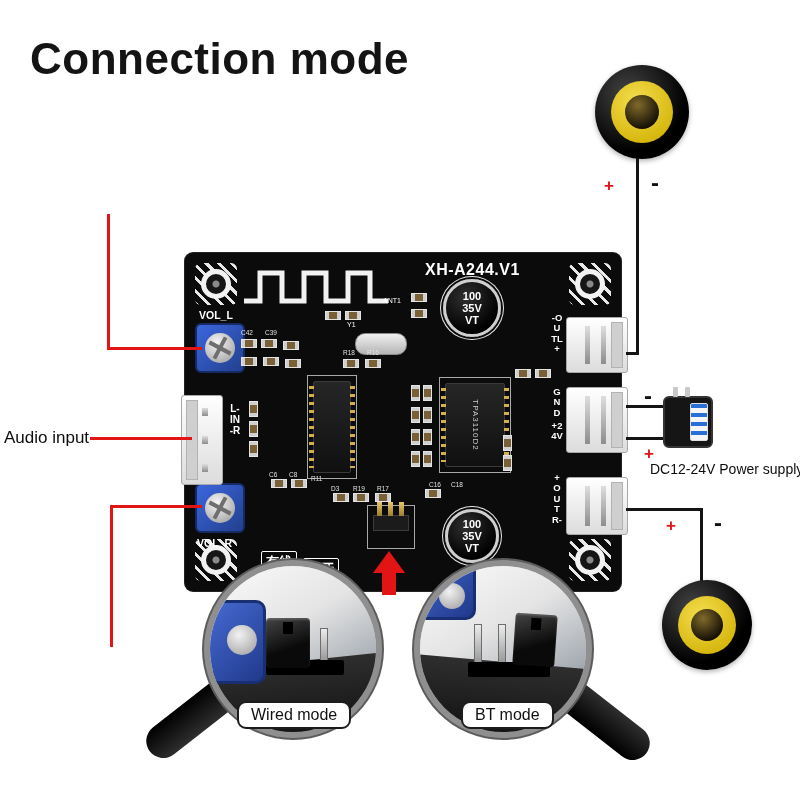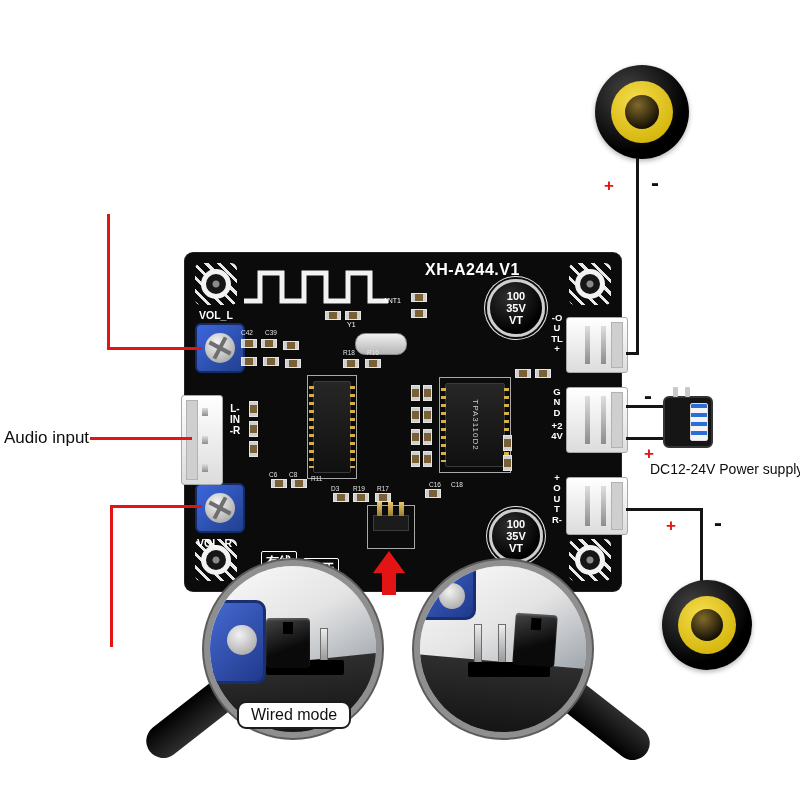--- a/index.html
+++ b/index.html
@@ -41,21 +41,21 @@
   .pot{position:absolute;width:50px;height:50px;border-radius:6px;box-sizing:border-box;
        background:linear-gradient(135deg,#3c66dd,#22408e);border:2px solid #162a66;
        display:flex;align-items:center;justify-content:center;}
   .pot-screw{width:30px;height:30px;border-radius:50%;background:radial-gradient(circle at 40% 33%,#f6f6f6,#969696);position:relative;}
   .pot-screw:before,.pot-screw:after{content:"";position:absolute;left:50%;top:3px;bottom:3px;width:4px;margin-left:-2px;background:#6f6f6f;}
   .pot-screw:before{transform:rotate(28deg);}
   .pot-screw:after{transform:rotate(118deg);}
   .cap{position:absolute;border-radius:50%;box-sizing:border-box;color:#fff;font-weight:bold;
        background:radial-gradient(circle at 38% 30%,#303030,#000 72%);border:3px solid #cfcfcf;
        box-shadow:0 0 0 2px #0b0b0b,0 0 0 3px #e8e8e8;
-       display:flex;flex-direction:column;align-items:center;justify-content:center;margin-left:44px;}
+       display:flex;flex-direction:column;align-items:center;justify-content:center;}
   .cap span{font-size:11px;line-height:1.12;}
   .chip{position:absolute;background:linear-gradient(#262626,#101010);border:1px solid #3a3a3a;border-radius:2px;}
   .pins-l,.pins-r{position:absolute;top:4px;bottom:4px;width:5px;
        background:repeating-linear-gradient(180deg,#d4b04a 0 3px,transparent 3px 8px);}
   .pins-l{left:-5px;} .pins-r{right:-5px;}
   .chip-label{position:absolute;left:50%;top:50%;transform:translate(-50%,-50%) rotate(90deg);
        color:#cfcfcf;font-size:8px;white-space:nowrap;letter-spacing:1px;}
   .conn{position:absolute;background:linear-gradient(#ffffff,#dcdcdc);border:1px solid #a8a8a8;border-radius:3px;}
   .slot{position:absolute;background:#cfcfcf;border:1px solid #b2b2b2;}
   .pin{position:absolute;background:linear-gradient(#dedede,#8d8d8d);}
@@ -90,20 +90,21 @@
   .handle{position:absolute;width:112px;height:34px;border-radius:17px;
        background:linear-gradient(#2e2e2e,#000);z-index:5;}
   .mode-label{position:absolute;z-index:7;background:#fff;border:2px solid #1c1c1c;border-radius:9px;
        padding:3px 12px;font-size:16px;color:#111;}
 </style>
 </head>
 <body>
 
 <div class="canvas">
 
+  <div class="title">Connection mode</div>
 
   <div class="ann" style="left:4px;top:427px;white-space:nowrap;">Audio input</div>
 
   <div class="line red" style="left:107px;top:214px;width:3px;height:136px;"></div>
   <div class="line red" style="left:107px;top:347px;width:95px;height:3px;"></div>
   <div class="line red" style="left:90px;top:437px;width:102px;height:3px;"></div>
   <div class="line red" style="left:110px;top:505px;width:92px;height:3px;"></div>
   <div class="line red" style="left:110px;top:505px;width:3px;height:142px;"></div>
 
   <div class="spk" style="left:595px;top:65px;width:94px;height:94px;">
@@ -310,14 +311,15 @@
     <div class="mz-pot" style="left:-20px;top:-14px;width:70px;height:62px;">
       <div class="mz-screw" style="right:8px;bottom:8px;width:26px;height:26px;"></div>
     </div>
     <div class="mz-pin" style="left:54px;top:58px;height:40px;"></div>
     <div class="mz-pin" style="left:78px;top:58px;height:40px;"></div>
     <div class="mz-base" style="left:48px;top:96px;width:82px;height:15px;"></div>
     <div class="mz-cap" style="left:94px;top:48px;width:42px;height:52px;transform:rotate(4deg);">
       <div class="mz-notch"></div>
     </div>
   </div>
+  <div class="mode-label" style="left:461px;top:701px;">BT mode</div>
 
 </div>
 
 </body></html>

